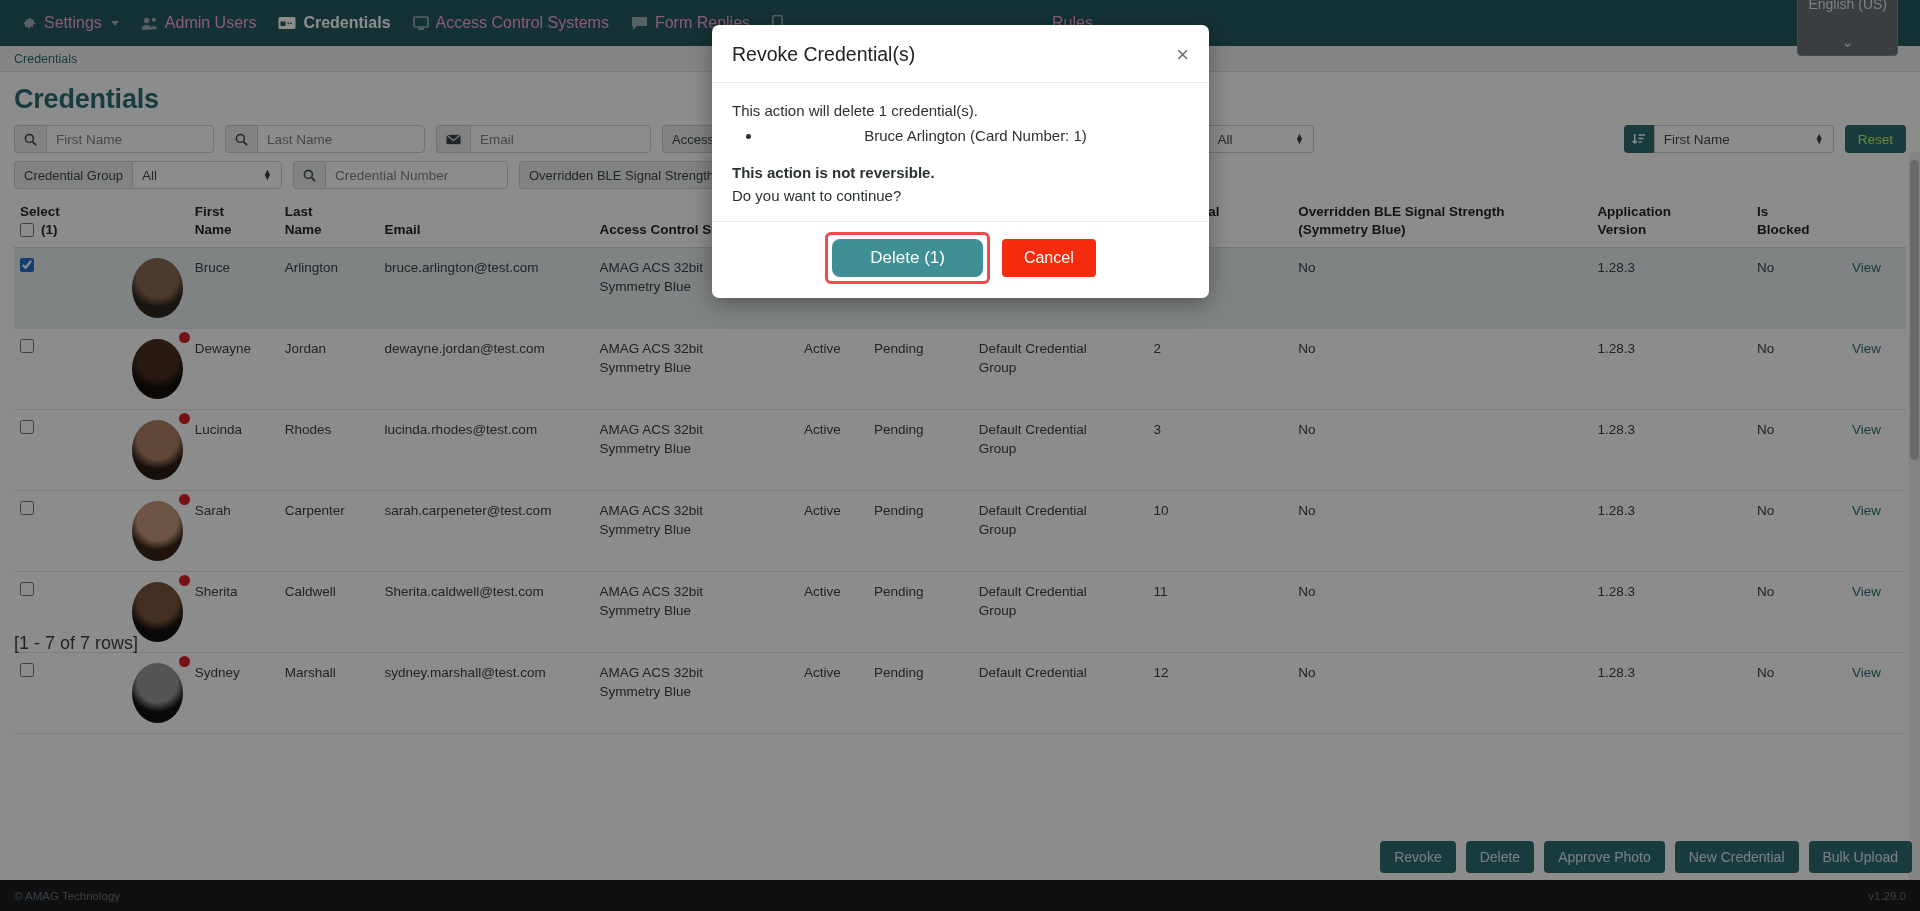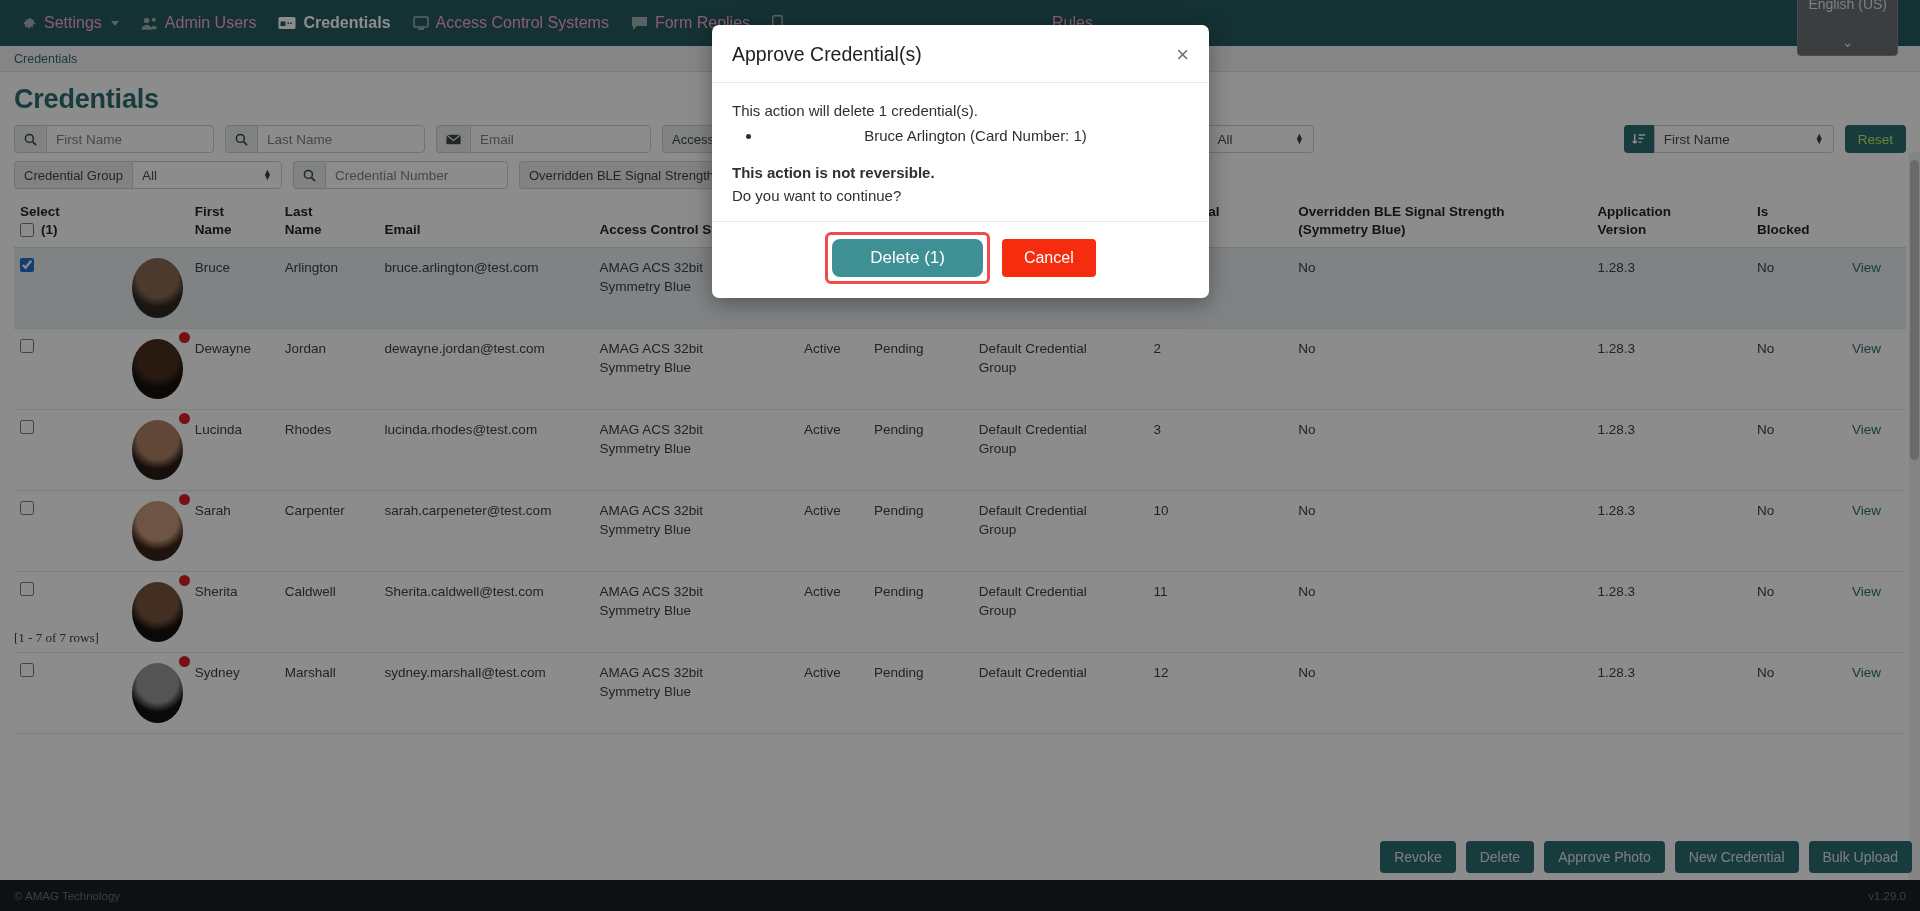--- a/index.html
+++ b/index.html
@@ -117,21 +117,21 @@
   
   .bottombar {
     position:absolute; left:0; right:0; bottom: 31px; height: 46px;
     display:flex; align-items:center; justify-content:flex-end;
     padding: 0 8px; gap: 10px; background: transparent;
   }
   .actbtn {
     background:#2d6e72; color:#dfe7e8; border:none; border-radius:4px;
     font-size:14px; padding: 8px 14px; cursor:pointer;
   }
-  .rowcount { position:absolute; left:14px; bottom: 88px; font-size:13px; color:#3c4144;font-family:Liberation Serif, serif;}
+  .rowcount { position:absolute; left:14px; bottom: 80px; font-size:18px; color:#3c4144;}
 
   
   .footer {
     position:absolute; left:0; right:0; bottom:0; height:31px; background:#1b1e21;
     display:flex; align-items:center; justify-content:space-between; padding: 0 14px;
     color:#6f7478; font-size: 11.5px;
   }
 
   
   .scrollrail { position:absolute; right:0; top:152px; width:11px; bottom:31px; background:#f0f0f0; }
@@ -548,21 +548,21 @@
 
   <div class="footer">
     <span>© AMAG Technology</span>
     <span>v1.29.0</span>
   </div>
 
   <div id="backdrop"></div>
 
   <div class="modal">
     <div class="modal-head">
-      <div class="modal-title">Approve Credential(s)</div>
+      <div class="modal-title">Revoke Credential(s)</div>
       <div class="modal-x">×</div>
     </div>
     <div class="modal-body">
       <div>This action will delete 1 credential(s).</div>
       <ul>
         <li>Bruce Arlington (Card Number: 1)</li>
       </ul>
       <div class="strong">This action is not reversible.</div>
       <div>Do you want to continue?</div>
     </div>

